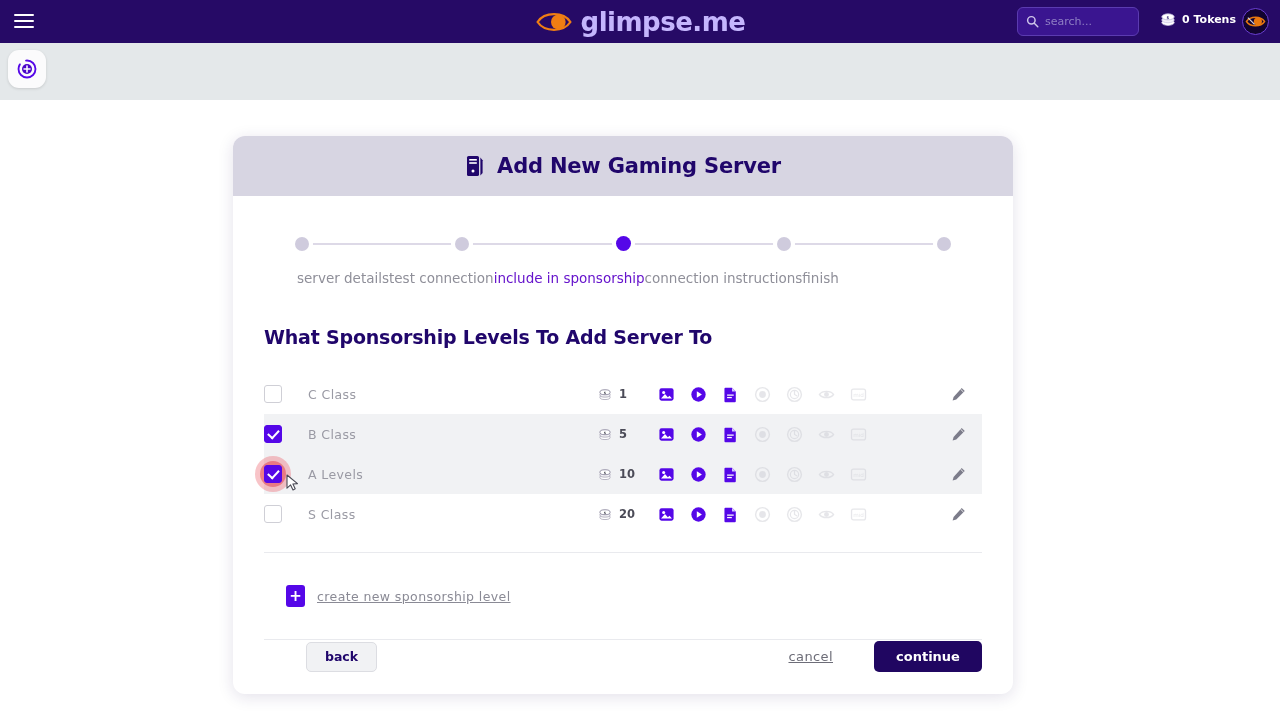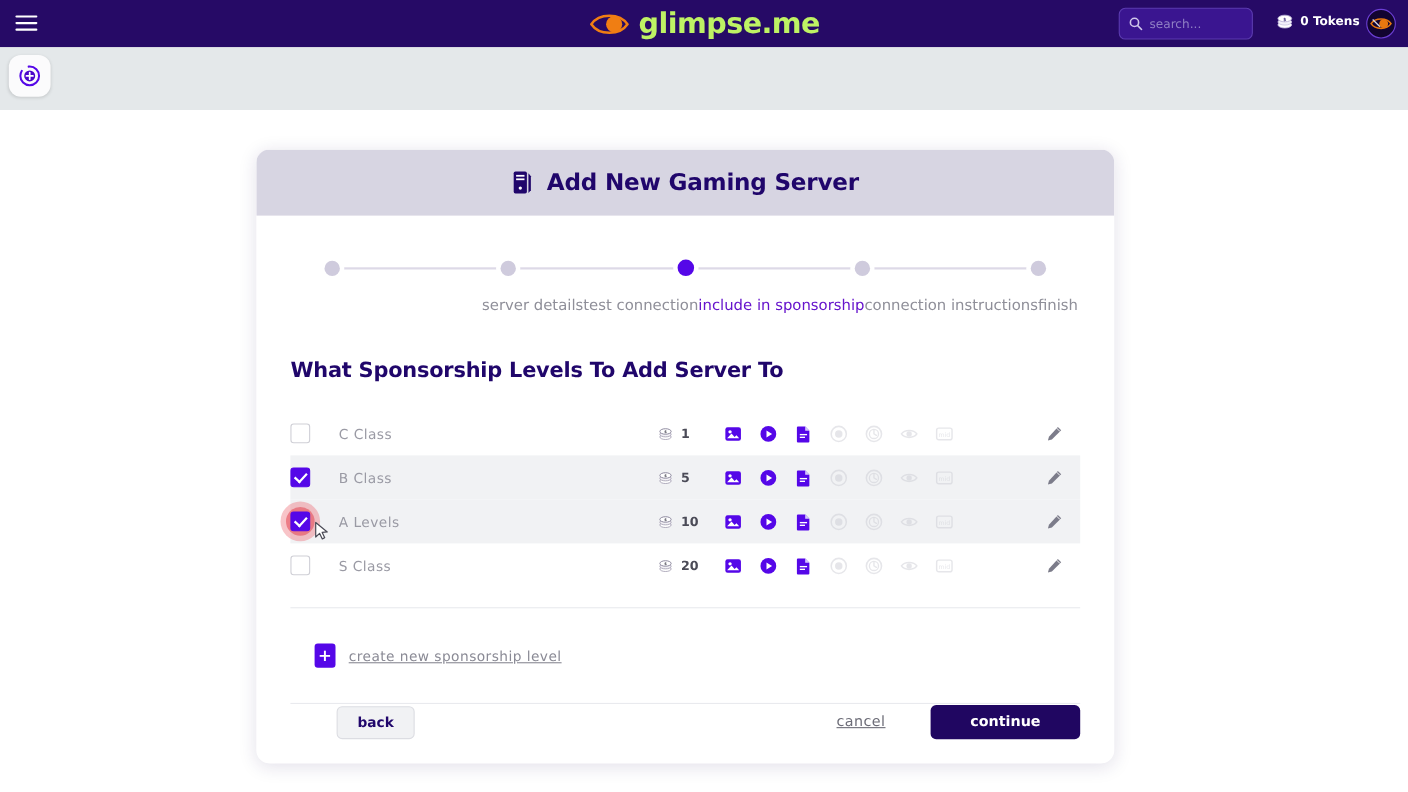--- a/index.html
+++ b/index.html
@@ -26,21 +26,21 @@
   }
   .hamburger span { display: block; height: 2px; width: 20px; background: #ffffff; border-radius: 1px; }
 
   .brand {
     position: absolute; left: 0; right: 0; top: 0; height: 43px;
     display: flex; align-items: center; justify-content: center; gap: 8px;
     pointer-events: none;
   }
   .brand-eye { width: 38px; height: 26px; display: block; }
   .brand-text {
-    font-size: 26px; font-weight: bold; color: #bef264;
+    font-size: 26px; font-weight: bold; color: #c4b5fd;
     letter-spacing: -0.5px; line-height: 1;
   }
 
   .search-box {
     position: absolute; right: 141px; top: 7px;
     width: 122px; height: 29px;
     background: #3a1590;
     border: 1px solid #5b3bb0;
     border-radius: 6px;
     display: flex; align-items: center; padding: 0 8px; gap: 6px;
@@ -117,21 +117,21 @@
   .dot {
     width: 14px; height: 14px; border-radius: 50%;
     background: #cfcbdd; margin-top: 5px;
     position: relative; z-index: 2;
     box-shadow: 0 0 0 4px #ffffff;
     cursor: pointer;
   }
   .dot.active { background: #5507e8; width: 15px; height: 15px; margin-top: 4px; }
 
   .step-labels {
-    display: flex; justify-content: flex-end;
+    display: flex; justify-content: flex-start;
     margin-top: 14px; padding: 0 2px; margin-left: 31px;
   }
   .step-label {
     font-size: 13.5px; color: #8f8f99; text-align: center;
     cursor: pointer; white-space: nowrap;
   }
   .step-label.active { color: #6614cc; }
 
   
   .section-title {
@@ -224,21 +224,21 @@
     color: #20066b; font-size: 12.5px; font-weight: bold;
     display: flex; align-items: center; justify-content: center;
     cursor: pointer; font-family: inherit;
   }
   .footer-spacer { flex: 1; }
   .btn-cancel {
     font-size: 13px; color: #6d6d78; text-decoration: underline;
     letter-spacing: .4px; cursor: pointer; margin-right: 41px;
   }
   .btn-continue {
-    width: 136px; height: 31px; border-radius: 5px;
+    width: 108px; height: 31px; border-radius: 5px;
     background: #200661; border: none; color: #ffffff;
     font-size: 13px; font-weight: bold;
     display: flex; align-items: center; justify-content: center;
     cursor: pointer; font-family: inherit;
   }
 </style>
 </head>
 <body>
 
 <div class="topbar">

